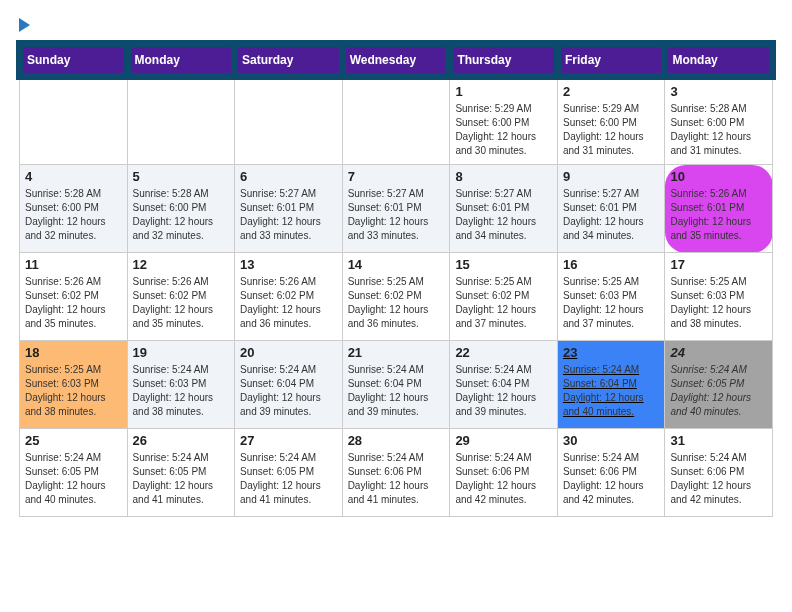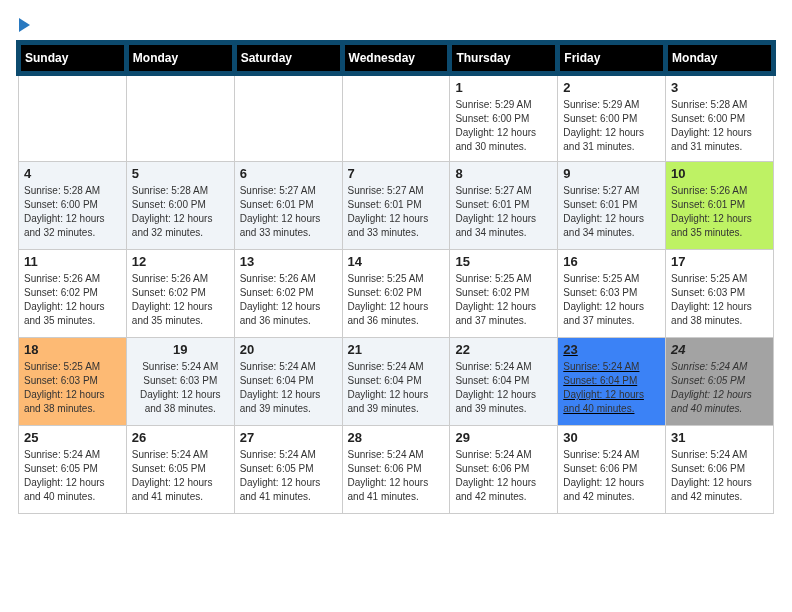--- a/index.html
+++ b/index.html
@@ -43,27 +43,27 @@
       font-size: 16px;
       color: #333;
       font-weight: normal;
     }
     .calendar {
       width: 100%;
       border-collapse: collapse;
       font-size: 11px;
     }
     .calendar th {
-      background: #000000;
+      background: #4c1d95;
       color: #fff;
       padding: 6px 4px;
       text-align: left;
       font-size: 12px;
       font-weight: bold;
-      border: 5px solid #0c4a6e;
+      border: 7px solid #0c4a6e;
     }
     .calendar td {
       border: 1px solid #ccc;
       vertical-align: top;
       padding: 4px 5px;
       height: 88px;
       width: 108px;
       background: #fff;
     }
     .calendar tr:nth-child(even) td {
@@ -168,21 +168,21 @@
           <div class="day-info" style="white-space: pre-line;">Sunrise: 5:27 AM
 Sunset: 6:01 PM
 Daylight: 12 hours and 34 minutes.</div>
         </td>
         <td style="background: rgb(240, 244, 248);">
           <div class="day-number">9</div>
           <div class="day-info" style="white-space: pre-line;">Sunrise: 5:27 AM
 Sunset: 6:01 PM
 Daylight: 12 hours and 34 minutes.</div>
         </td>
-        <td style="background: #bef264;">
+        <td style="background: #d946ef; border-radius: 21px;">
           <div class="day-number">10</div>
           <div class="day-info" style="white-space: pre-line;">Sunrise: 5:26 AM
 Sunset: 6:01 PM
 Daylight: 12 hours and 35 minutes.</div>
         </td>
       </tr>
       <tr>
         <td>
           <div class="day-number">11</div>
           <div class="day-info" style="white-space: pre-line;">Sunrise: 5:26 AM
@@ -226,21 +226,21 @@
 Daylight: 12 hours and 38 minutes.</div>
         </td>
       </tr>
       <tr>
         <td style="background: #fdba74;">
           <div class="day-number">18</div>
           <div class="day-info" style="white-space: pre-line;">Sunrise: 5:25 AM
 Sunset: 6:03 PM
 Daylight: 12 hours and 38 minutes.</div>
         </td>
-        <td style="background: rgb(240, 244, 248); text-align: center;">
+        <td style="background: rgb(240, 244, 248);">
           <div class="day-number">19</div>
           <div class="day-info" style="white-space: pre-line;">Sunrise: 5:24 AM
 Sunset: 6:03 PM
 Daylight: 12 hours and 38 minutes.</div>
         </td>
         <td style="background: rgb(240, 244, 248);">
           <div class="day-number">20</div>
           <div class="day-info" style="white-space: pre-line;">Sunrise: 5:24 AM
 Sunset: 6:04 PM
 Daylight: 12 hours and 39 minutes.</div>

